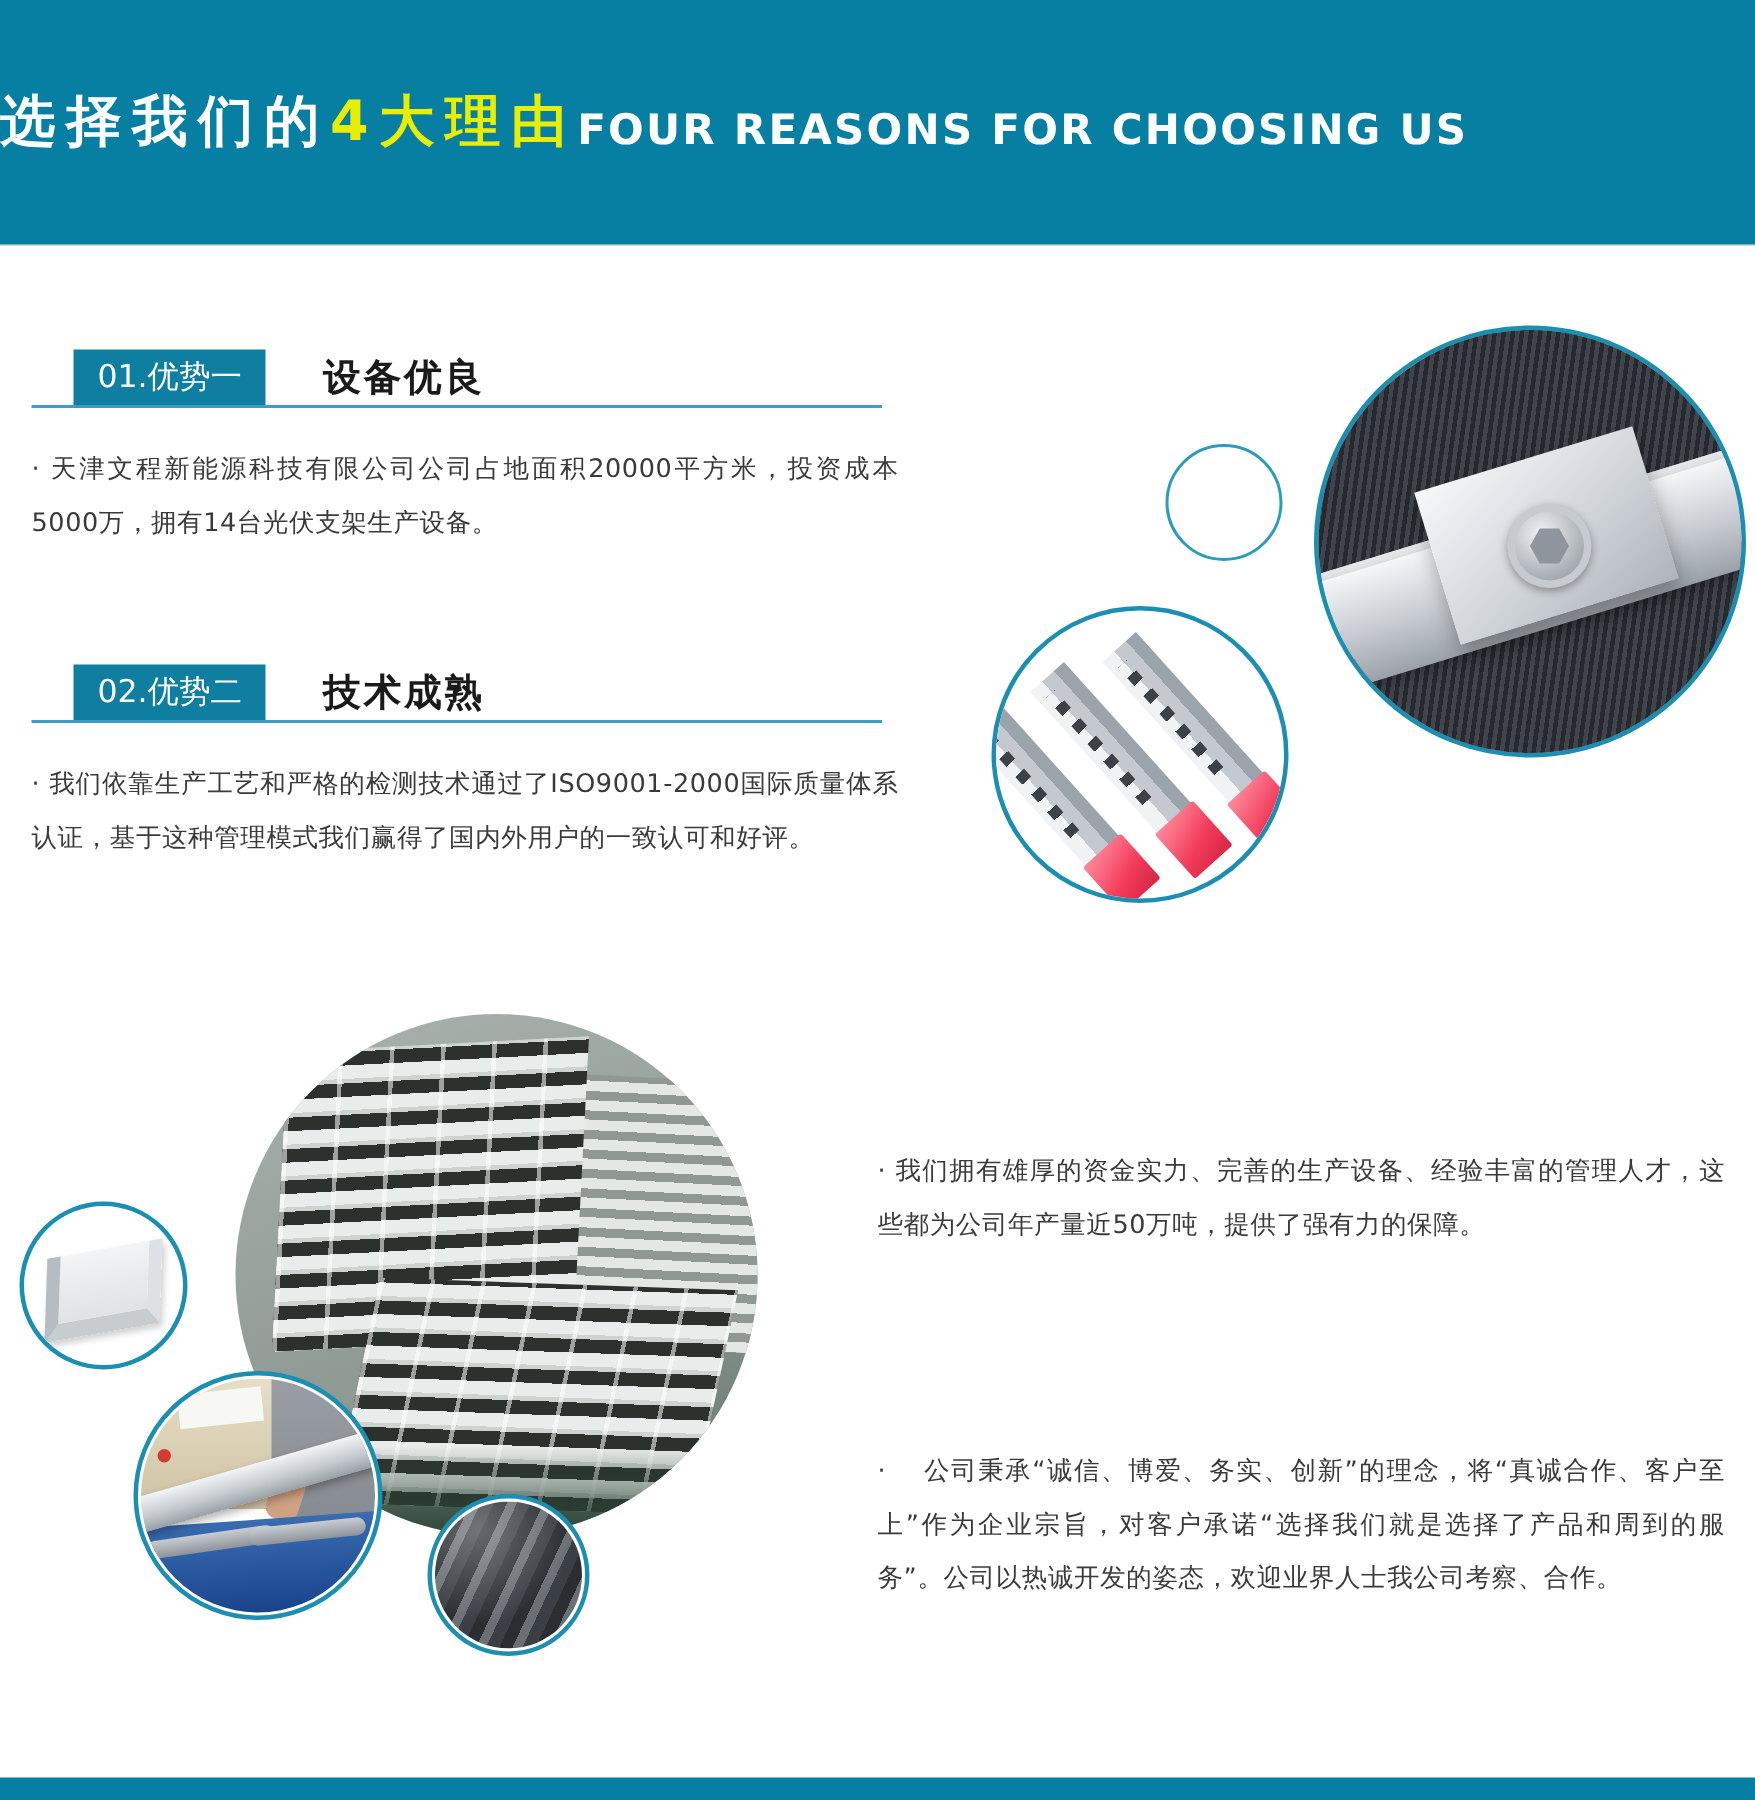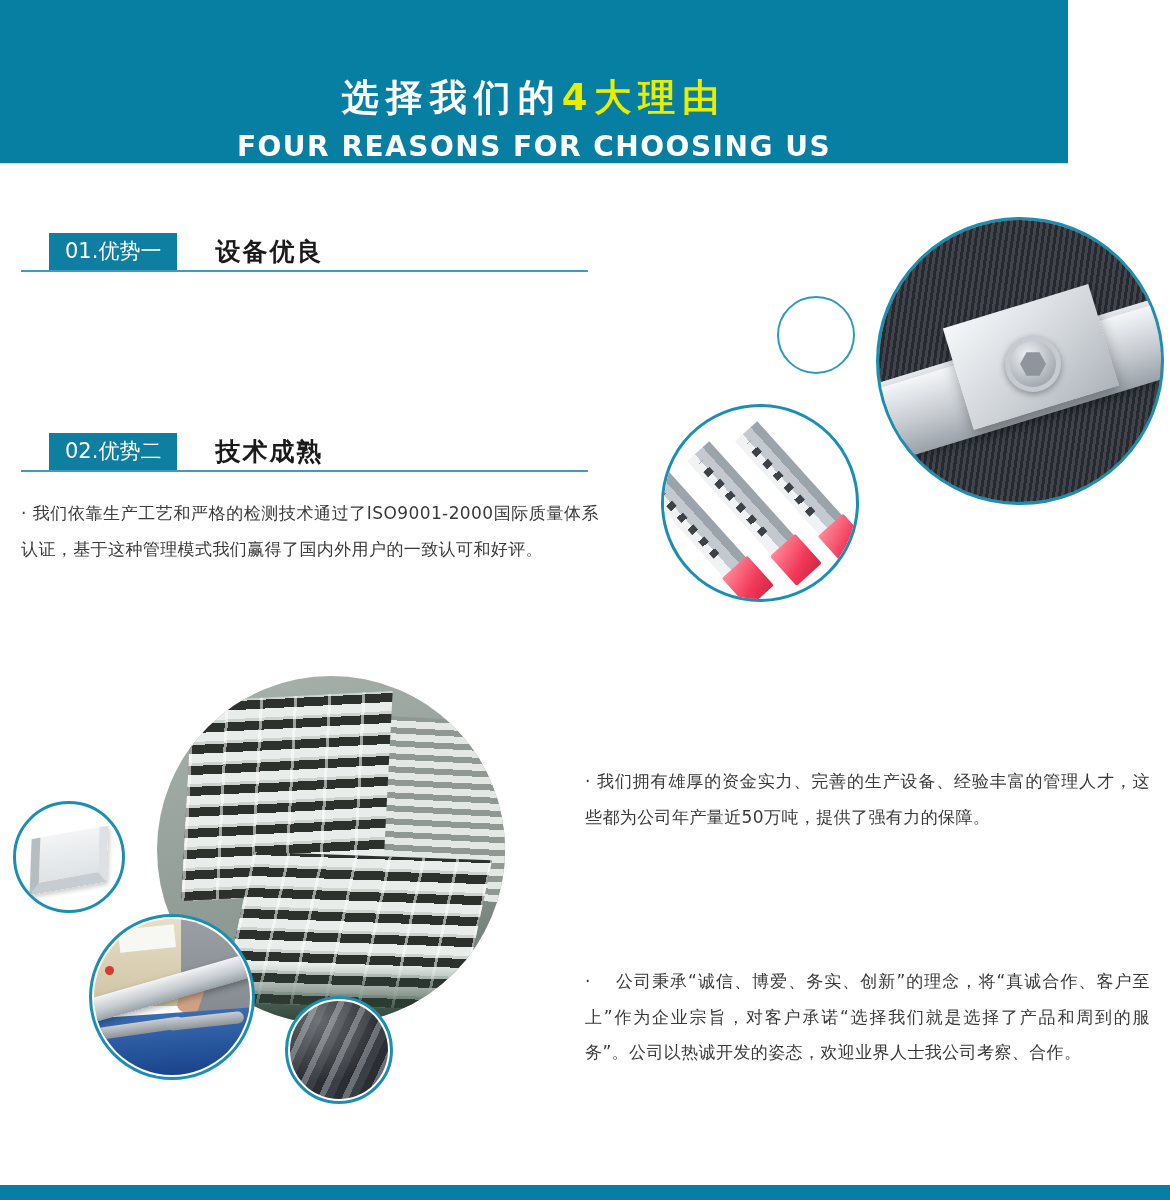--- a/index.html
+++ b/index.html
@@ -3,23 +3,23 @@
 <meta charset="utf-8">
 <style>
   html,body{margin:0;padding:0;background:#ffffff;}
   .canvas{
     position:relative;width:1170px;height:1200px;margin:0 auto;
     background:#ffffff;overflow:hidden;
     font-family:"DejaVu Sans","Liberation Sans",sans-serif;
   }
   
   .header-band{
-    position:absolute;left:0;top:0;width:1068px;height:163px;
+    position:absolute;left:0;top:0;width:1170px;height:163px;
     background:#077fa3;border-bottom:1px solid #d9dde0;
-    display:flex;flex-direction:column;align-items:center;justify-content:flex-end;
+    display:flex;flex-direction:row;align-items:center;justify-content:flex-start;
   }
   .main-title{font-size:37px;font-weight:bold;letter-spacing:7px;line-height:1.15;white-space:nowrap;}
   .main-title .t-white{color:#ffffff;}
   .main-title .t-yellow{color:#e9ee00;}
   .sub-title{margin-top:10px;font-size:28px;font-weight:bold;color:#ffffff;letter-spacing:1.5px;white-space:nowrap;}
   
   .section{position:absolute;}
   .sec-head{position:relative;height:37px;padding-left:28px;}
   .badge{
     display:inline-block;height:37px;line-height:37px;padding:0 16px;min-width:95px;
@@ -28,21 +28,21 @@
   .sec-title{
     display:inline-block;margin-left:33px;height:37px;line-height:37px;
     font-size:25px;font-weight:bold;color:#1a1a1a;vertical-align:top;letter-spacing:2px;
   }
   .underline{position:absolute;left:0;height:2px;background:#3b9cc7;}
   .sec-body{
     margin:0;margin-top:26px;font-size:17px;color:#3a3a3a;line-height:2.1;
     letter-spacing:0.4px;text-align:justify;
   }
   .sec-1{left:21px;top:233px;width:578px;}
-  .sec-2{left:21px;top:433px;width:578px;}
+  .sec-2{left:21px;top:443px;width:578px;}
   .sec-3{left:585px;top:738px;width:565px;}
   .sec-4{left:585px;top:938px;width:565px;}
   .sec-1 .underline,.sec-2 .underline{top:37px;width:567px;}
   .sec-3 .underline,.sec-4 .underline{top:37px;width:572px;}
   
   .circle{position:absolute;border-radius:50%;overflow:hidden;}
   .ring{box-sizing:border-box;border:3px solid #1b8fb2;}
   .pad{background:#ffffff;padding:2px;overflow:visible;}
   .pad .inner{position:relative;width:100%;height:100%;border-radius:50%;overflow:hidden;}
   
@@ -121,20 +121,21 @@
     </div>
     <div class="sub-title">FOUR REASONS FOR CHOOSING US</div>
   </div>
 
   <div class="section sec-1">
     <div class="sec-head">
       <span class="badge">01.优势一</span>
       <span class="sec-title">设备优良</span>
       <div class="underline"></div>
     </div>
+    <p class="sec-body">· 天津文程新能源科技有限公司公司占地面积20000平方米，投资成本5000万，拥有14台光伏支架生产设备。</p>
   </div>
 
   <div class="section sec-2">
     <div class="sec-head">
       <span class="badge">02.优势二</span>
       <span class="sec-title">技术成熟</span>
       <div class="underline"></div>
     </div>
     <p class="sec-body">· 我们依靠生产工艺和严格的检测技术通过了ISO9001-2000国际质量体系认证，基于这种管理模式我们赢得了国内外用户的一致认可和好评。</p>
   </div>

